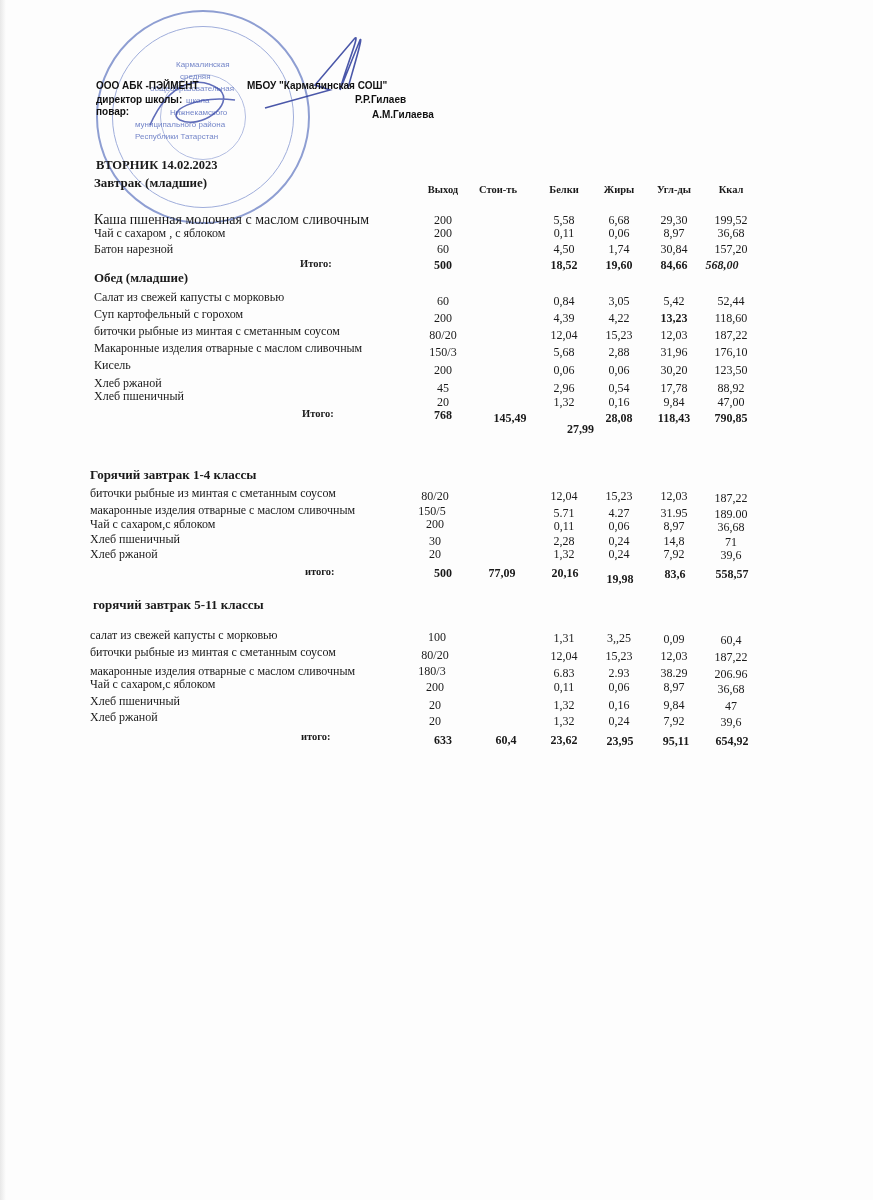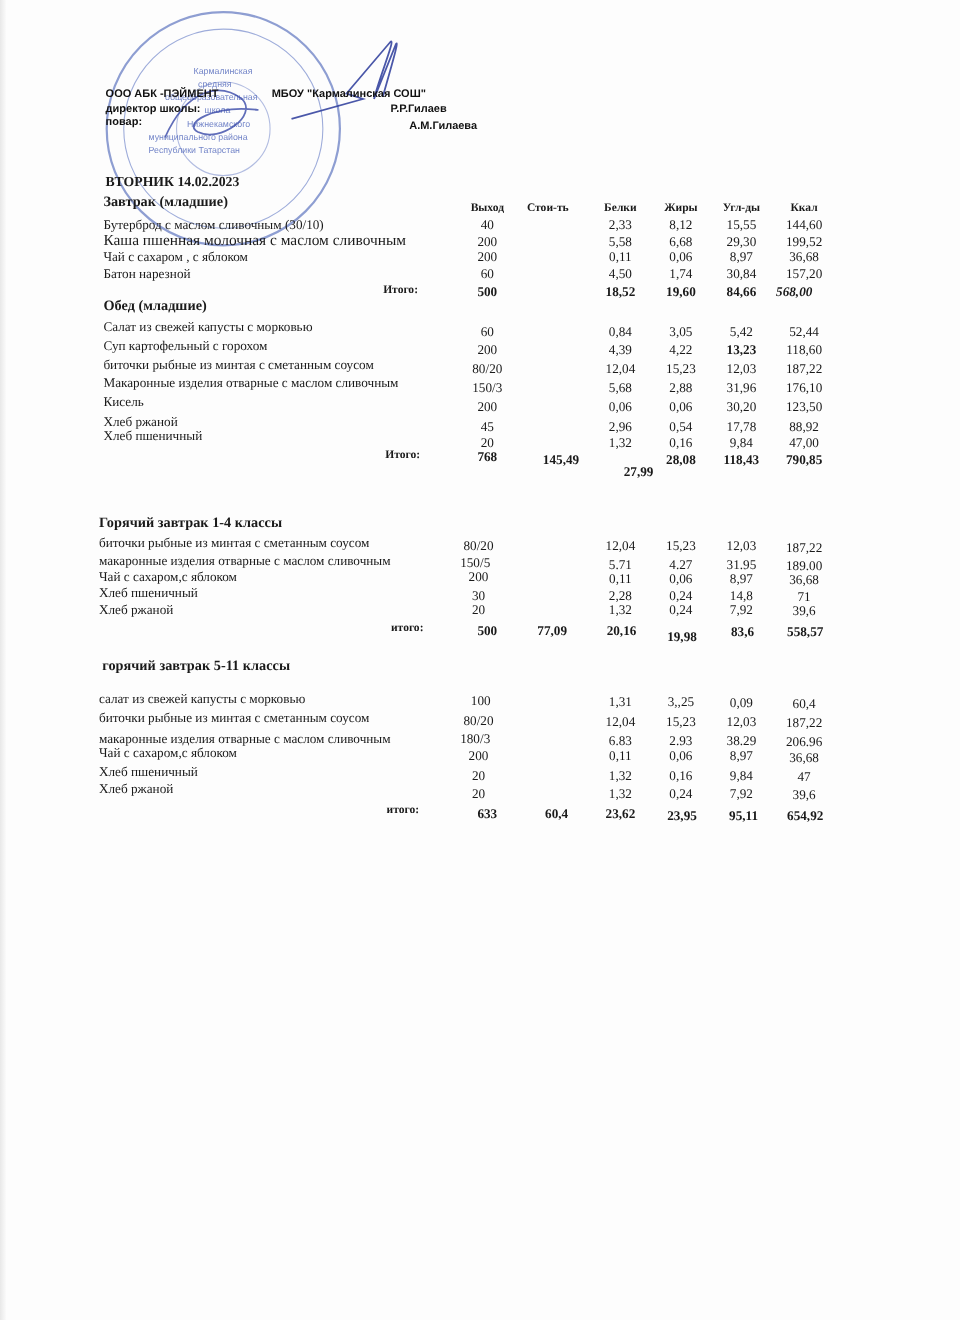--- a/index.html
+++ b/index.html
@@ -26,21 +26,21 @@
   .day-title { position: absolute; left: 96px; top: 158px; font-weight: bold; font-size: 12.5px; }
   .section-title { position: absolute; font-weight: bold; font-size: 13px; white-space: nowrap; }
 
   .col-head { position: absolute; top: 184px; font-weight: bold; font-size: 10.5px; text-align: center; width: 60px; }
 
   .row { position: absolute; left: 0; width: 873px; height: 15px; font-size: 12px; }
   .row .name { position: absolute; white-space: nowrap; }
   .row .cell { position: absolute; text-align: center; width: 60px; }
   .row.small .name { font-size: 14px; }
   .total .cell, .total .label { font-weight: bold; }
-  .total .label { position: absolute; font-size: 10.5px; text-align: right; width: 80px; }
+  .total .label { position: absolute; font-size: 10.5px; width: 80px; }
 </style>
 </head>
 <body>
 
 <div class="page">
   <div class="edge-shadow"></div>
 
   <div class="stamp"></div>
   <div class="stamp-text" style="left:176px;top:60px;">Кармалинская</div>
   <div class="stamp-text" style="left:180px;top:72px;">средняя</div>
@@ -68,28 +68,20 @@
 
   <div class="col-head" style="left:413px;">Выход</div>
   <div class="col-head" style="left:468px;">Стои-ть</div>
   <div class="col-head" style="left:534px;">Белки</div>
   <div class="col-head" style="left:589px;">Жиры</div>
   <div class="col-head" style="left:644px;">Угл-ды</div>
   <div class="col-head" style="left:701px;">Ккал</div>
 
   <div class="section-title" style="left:94px;top:175px;">Завтрак (младшие)</div>
 
-  <div class="row" style="top:197px;">
-    <span class="name" style="left:94px;">Бутерброд с маслом сливочным (30/10)</span>
-    <span class="cell" style="left:413px;">40</span>
-    <span class="cell" style="left:534px;">2,33</span>
-    <span class="cell" style="left:589px;">8,12</span>
-    <span class="cell" style="left:644px;">15,55</span>
-    <span class="cell" style="left:701px;">144,60</span>
-  </div>
   <div class="row small" style="top:213px;">
     <span class="name" style="left:94px;top:-1px;">Каша пшенная молочная с маслом сливочным</span>
     <span class="cell" style="left:413px;">200</span>
     <span class="cell" style="left:534px;">5,58</span>
     <span class="cell" style="left:589px;">6,68</span>
     <span class="cell" style="left:644px;">29,30</span>
     <span class="cell" style="left:701px;">199,52</span>
   </div>
   <div class="row" style="top:226px;">
     <span class="name" style="left:94px;">Чай с сахаром , с яблоком</span>

